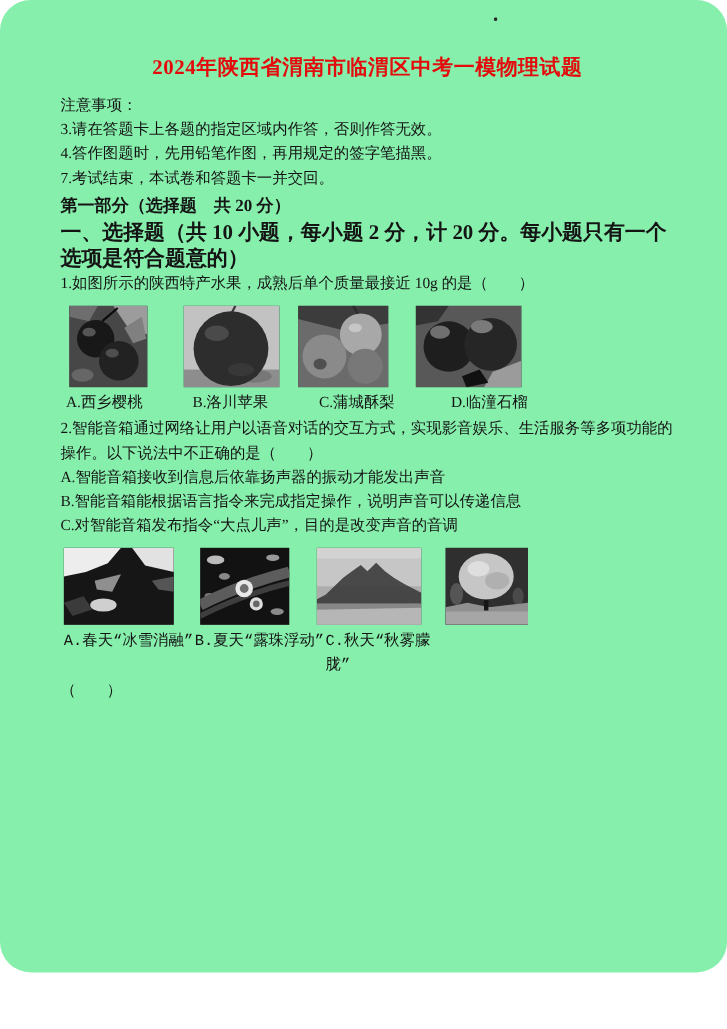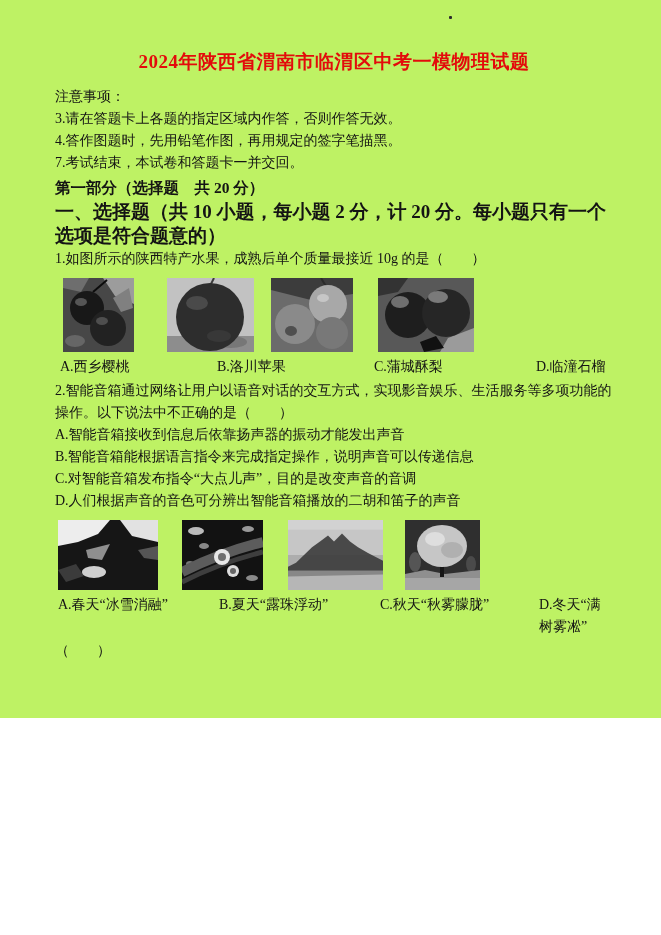--- a/index.html
+++ b/index.html
@@ -2,21 +2,21 @@
 <html lang="zh"><head>
 <meta charset="utf-8">
 <style>
   html,body{margin:0;padding:0;background:#ffffff;}
   body{
     width:661px;height:935px;position:relative;overflow:hidden;
     font-family:"Liberation Serif","DejaVu Serif",serif;
     color:#141414;
     -webkit-font-smoothing:antialiased;
   }
-  .page{position:absolute;left:0;top:0;width:661px;height:718px;background:#bef264;}
+  .page{position:absolute;left:0;top:0;width:661px;height:884px;background:#86efac;border-radius:28px;}
   .content{padding:48px 48px 0 55px;}
   .title{
     margin:0 0 10px 0;text-align:center;
     font-size:19px;font-weight:700;color:#e30b0b;line-height:28px;letter-spacing:.5px;
   }
   p{margin:0;font-size:14px;line-height:22px;}
   .bold{font-weight:400;}
   .part-heading{
     margin:2px 0 0 0;text-align:left;font-size:15.5px;font-weight:700;line-height:24px;
   }
@@ -29,25 +29,25 @@
   .photo{display:block;background:#444;}
   .photo svg{display:block;width:100%;height:100%;}
   .ph-cherry{width:71px;height:74px;margin-right:33px;}
   .ph-apple{width:87px;height:74px;margin-right:17px;}
   .ph-pear{width:82px;height:74px;margin-right:25px;}
   .ph-pomegranate{width:96px;height:74px;}
   .ph-snow{width:100px;height:70px;margin-right:24px;}
   .ph-dew{width:81px;height:70px;margin-right:25px;}
   .ph-fog{width:95px;height:70px;margin-right:22px;}
   .ph-rime{width:75px;height:70px;}
-  .opt-row{display:flex;font-size:14px;line-height:22px;margin-bottom:2px;gap:42px;}
+  .opt-row{display:flex;font-size:14px;line-height:22px;margin-bottom:2px;}
   .opt-row.q1o{padding-left:5px;}
   .opt-row.q1o .ow{flex:0 0 115px;}
   .opt-row.q1o .ow3{flex:0 0 120px;}
-  .opt-row.q3o{padding-left:3px;}
+  .opt-row.q3o{padding-left:3px;font-family:Liberation Mono, monospace;}
   .opt-row.q3o .ow{flex:0 0 119px;}
   .opt-row.q3o .ow3{flex:0 0 117px;}
   .opt-row .olast{flex:1 1 auto;}
   .q-options p{margin:0;}
   .stray-dot{
     position:absolute;left:449px;top:16px;width:3px;height:3px;background:#2b2b2b;border-radius:1px;
   }
 </style>
 </head>
 <body>
@@ -128,21 +128,20 @@
         <span class="olast">D.临潼石榴</span>
       </div>
     </div>
 
     <div>
       <p>2.智能音箱通过网络让用户以语音对话的交互方式，实现影音娱乐、生活服务等多项功能的操作。以下说法中不正确的是（　　）</p>
       <div class="q-options">
         <p>A.智能音箱接收到信息后依靠扬声器的振动才能发出声音</p>
         <p>B.智能音箱能根据语言指令来完成指定操作，说明声音可以传递信息</p>
         <p>C.对智能音箱发布指令“大点儿声”，目的是改变声音的音调</p>
-        <p>D.人们根据声音的音色可分辨出智能音箱播放的二胡和笛子的声音</p>
       </div>
     </div>
 
     <div>
       <div class="img-row q3">
         <span class="photo ph-snow">
           <svg viewBox="0 0 100 70" preserveAspectRatio="none" aria-hidden="true">
             <rect width="100" height="70" fill="#161616"></rect>
             <polygon points="0,0 52,0 40,14 20,22 0,26" fill="#ededed"></polygon>
             <polygon points="62,0 100,0 100,22 74,16" fill="#e2e2e2"></polygon>
@@ -188,21 +187,20 @@
             <ellipse cx="37" cy="26" rx="25" ry="21" fill="#c6c6c6"></ellipse>
             <ellipse cx="30" cy="19" rx="10" ry="7" fill="#dedede"></ellipse>
             <ellipse cx="47" cy="30" rx="11" ry="8" fill="#b0b0b0"></ellipse>
           </svg>
         </span>
       </div>
       <div class="opt-row q3o">
         <span class="ow">A.春天“冰雪消融”</span>
         <span class="ow">B.夏天“露珠浮动”</span>
         <span class="ow3">C.秋天“秋雾朦胧”</span>
-        <span class="olast">D.冬天“满树雾凇”</span>
       </div>
     </div>
 
     <div>
       <p>（　　）</p>
     </div>
 
   </div>
 </div>
 

